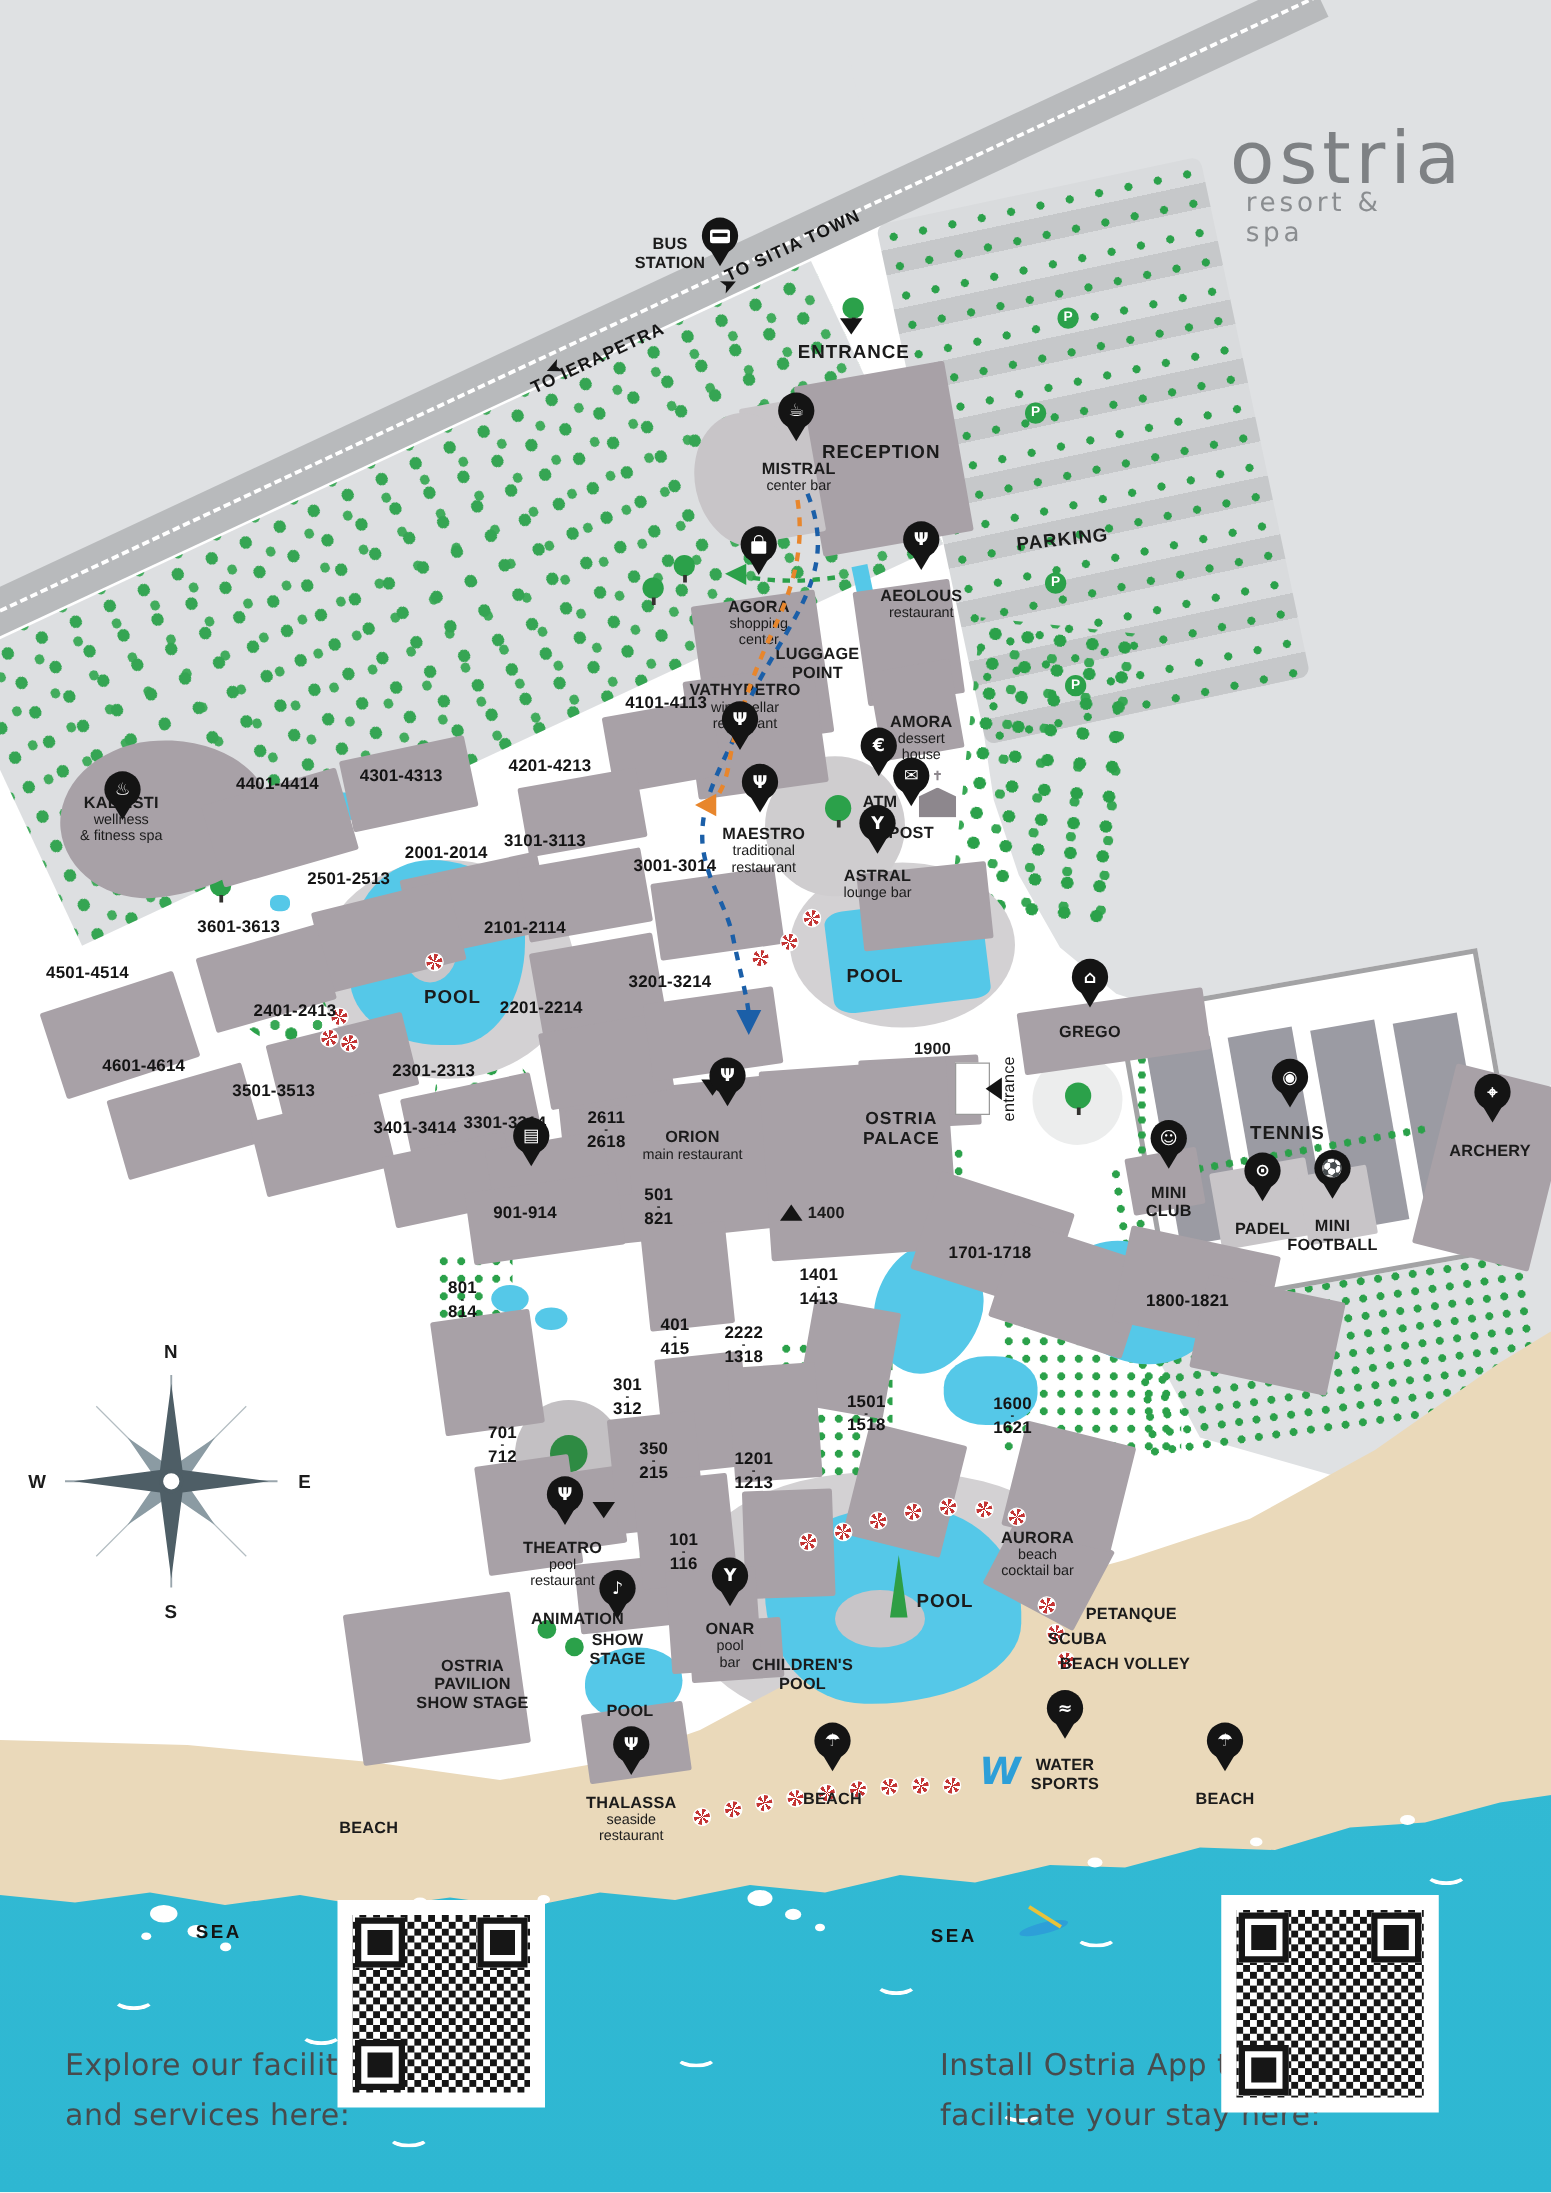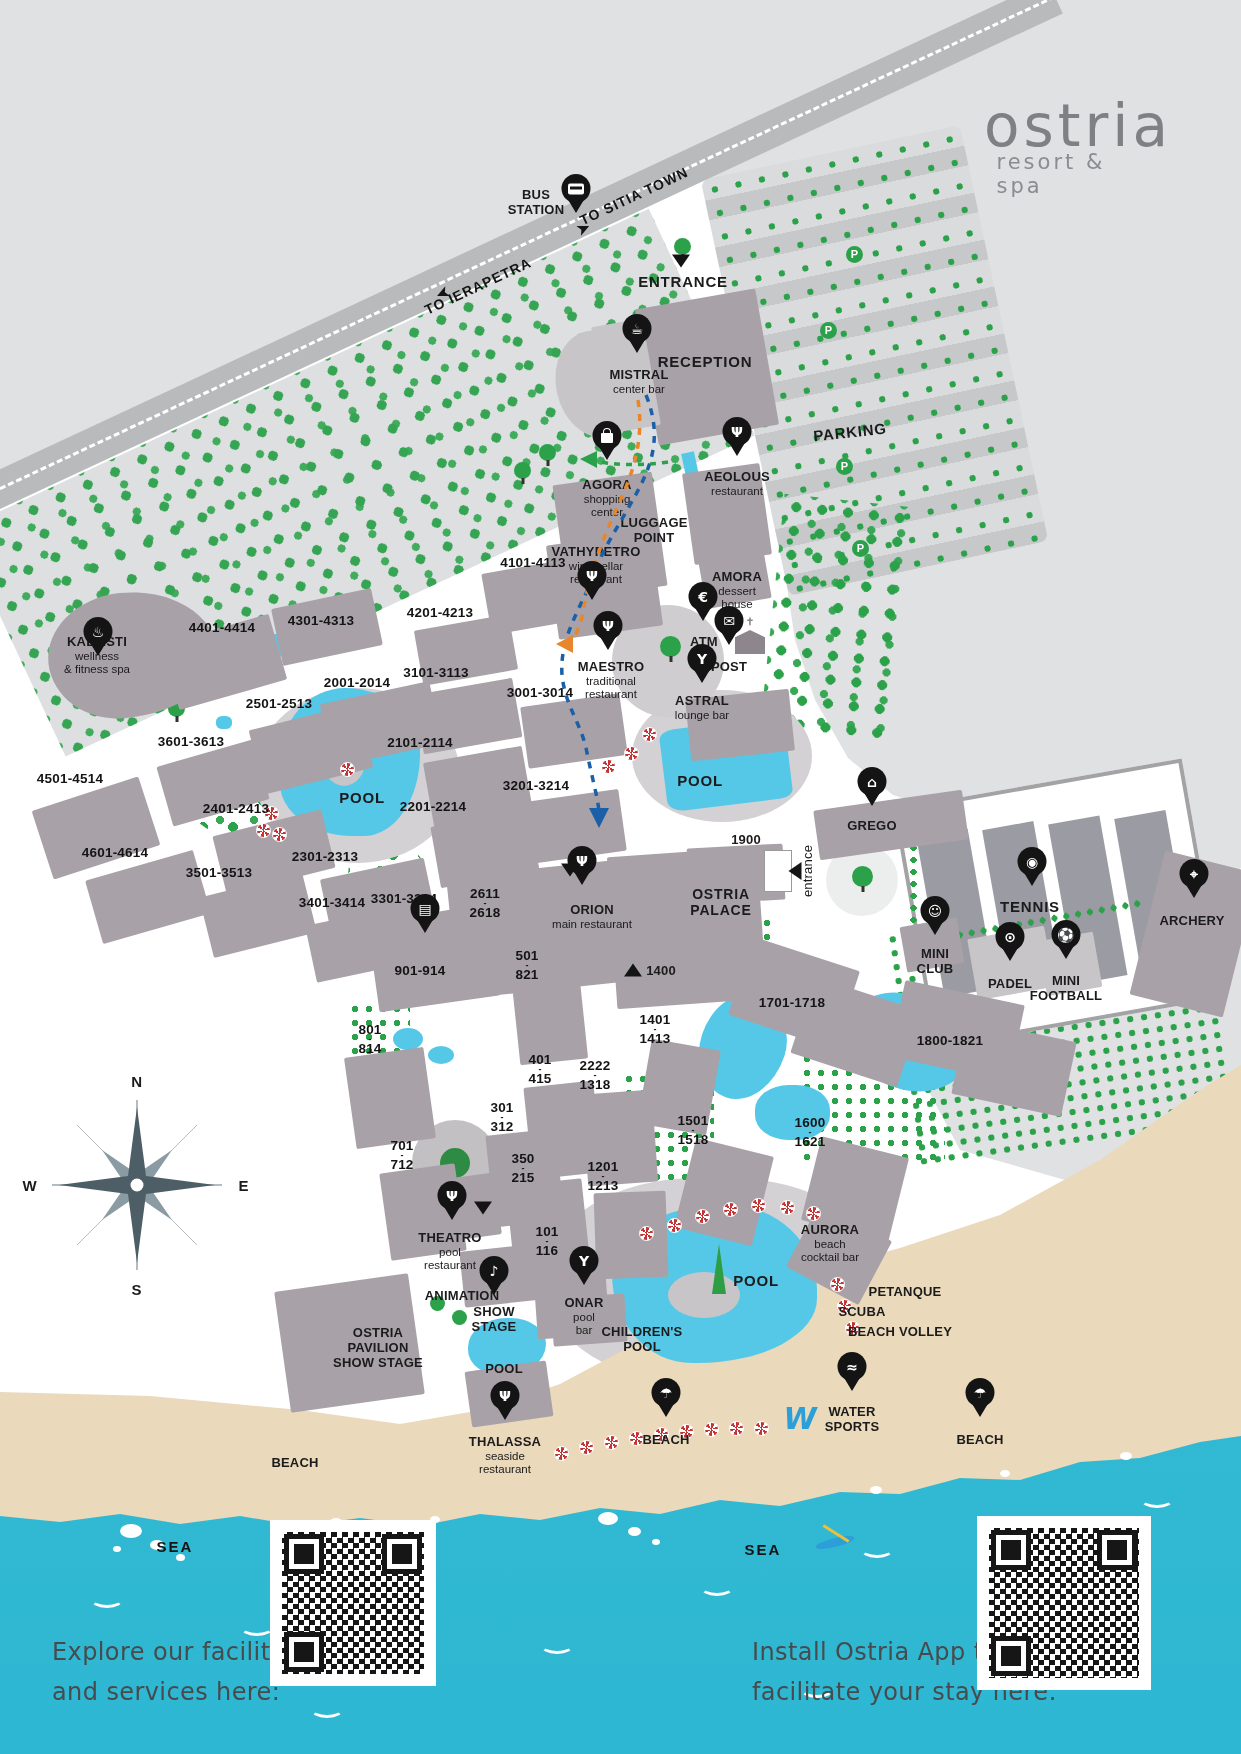--- a/index.html
+++ b/index.html
@@ -450,21 +450,21 @@
   <div class="lbl big" style="left:700px;top:781px">POOL</div>
   <div class="lbl big" style="left:756px;top:1281px">POOL</div>
   <div class="lbl" style="left:504px;top:1369px">POOL</div>
   <div class="lbl" style="left:642px;top:1340px">
       <span>CHILDREN'S</span>
       <span>POOL</span>
     </div>
   <div class="lbl" style="left:746px;top:840px">1900</div>
   <div class="lbl" style="left:661px;top:971px">1400</div>
   <div class="lbl vert" style="left:808px;top:871px;font-weight:400;font-size:13px">entrance</div>
-  <div class="lbl" style="left:592px;top:917px">
+  <div class="lbl" style="left:554px;top:917px">
       <span>ORION</span>
       <span class="s">main restaurant</span>
     </div>
   <div class="lbl big" style="left:721px;top:902px;font-size:14px">
       <span>OSTRIA</span>
       <span>PALACE</span>
     </div>
   <div class="lbl" style="left:872px;top:826px">GREGO</div>
 
   <div class="lbl big" style="left:1030px;top:907px">TENNIS</div>
@@ -530,21 +530,21 @@
   <div class="rm" style="left:357px;top:682px">2001-2014</div>
   <div class="rm" style="left:436px;top:672px">3101-3113</div>
   <div class="rm" style="left:279px;top:703px">2501-2513</div>
   <div class="rm" style="left:191px;top:741px">3601-3613</div>
   <div class="rm" style="left:420px;top:742px">2101-2114</div>
   <div class="rm" style="left:70px;top:778px">4501-4514</div>
   <div class="rm" style="left:236px;top:808px">2401-2413</div>
   <div class="rm" style="left:433px;top:806px">2201-2214</div>
   <div class="rm" style="left:115px;top:852px">4601-4614</div>
   <div class="rm" style="left:219px;top:872px">3501-3513</div>
-  <div class="rm" style="left:325px;top:856px">2301-2313</div>
+  <div class="rm" style="left:347px;top:856px">2301-2313</div>
   <div class="rm" style="left:332px;top:902px">3401-3414</div>
   <div class="rm" style="left:404px;top:898px">3301-3314</div>
   <div class="rm" style="left:540px;top:692px">3001-3014</div>
   <div class="rm" style="left:536px;top:785px">3201-3214</div>
   <div class="rm" style="left:420px;top:970px">901-914</div>
   <div class="rm" style="left:792px;top:1002px">1701-1718</div>
   <div class="rm" style="left:950px;top:1040px">1800-1821</div>
 
   <div class="rm stk" style="left:485px;top:904px">
       <span class="t">2611</span>

